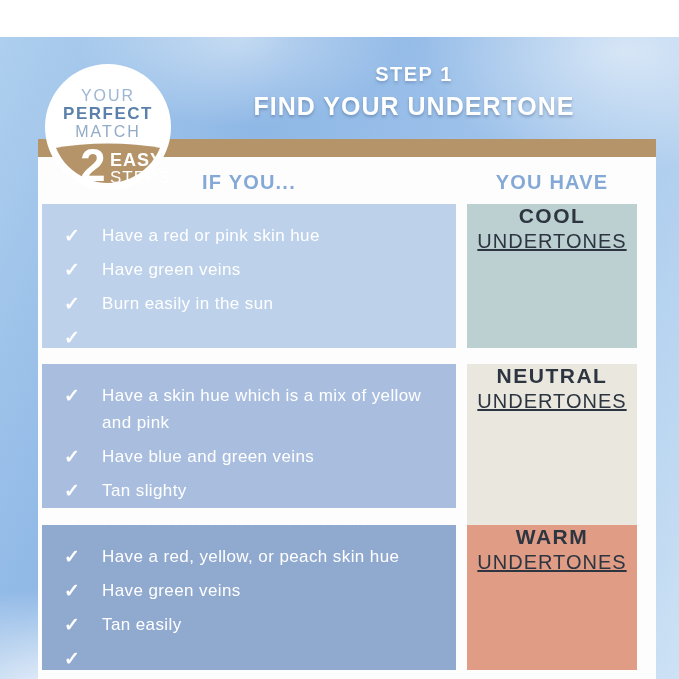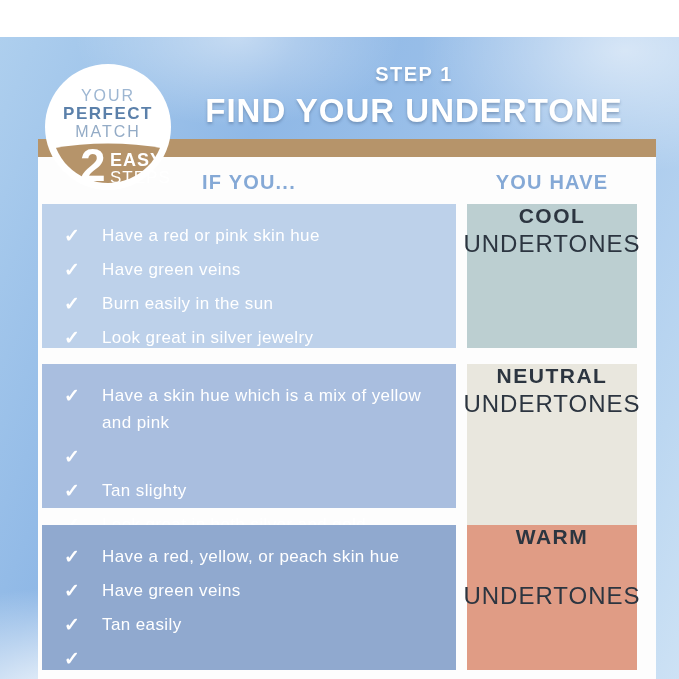--- a/index.html
+++ b/index.html
@@ -11,21 +11,21 @@
       radial-gradient(ellipse 55% 30% at 10% 99%, rgba(255,255,255,.95), rgba(255,255,255,0) 60%),
       radial-gradient(ellipse 45% 25% at 55% 100%, rgba(255,255,255,.55), rgba(255,255,255,0) 60%),
       radial-gradient(ellipse 50% 30% at 92% 2%, rgba(255,255,255,.55), rgba(255,255,255,0) 60%),
       radial-gradient(ellipse 40% 22% at 35% 0%, rgba(255,255,255,.45), rgba(255,255,255,0) 60%),
       linear-gradient(115deg,#aecfee 0%,#8fb8e6 30%,#9ec2ea 55%,#bcd7f1 85%,#cfe3f5 100%);
     margin-top: 37px;
   }
   
   .title-wrap{position:absolute;left:172px;top:26px;width:484px;text-align:center;color:#fff;}
   .step{font-size:20px;font-weight:600;letter-spacing:1.5px;text-shadow:0 2px 3px rgba(60,85,120,.35);}
-  .big-title{font-size:33px;font-weight:bold;letter-spacing:1px;margin-top:6px;
+  .big-title{font-size:25px;font-weight:bold;letter-spacing:1px;margin-top:6px;
              text-shadow:0 2px 3px rgba(60,85,120,.4);}
   
   .tan-bar{position:absolute;left:38px;top:102px;width:618px;height:18px;}
   .panel{position:absolute;left:38px;top:120px;width:618px;height:538px;background:#fdfdfd;}
   
   .badge{position:absolute;left:44px;top:26px;width:128px;height:128px;}
   
   .col-header{position:absolute;top:134px;font-size:20px;font-weight:bold;
               letter-spacing:1.2px;color:#85a9d6;text-align:center;}
   .col-header.left{left:42px;width:414px;}
@@ -41,21 +41,21 @@
   .check{flex:0 0 24px;width:24px;margin-right:14px;font-size:19px;font-weight:bold;
          color:#fff;line-height:27px;}
   .check-text{flex:1;}
   
   .result-box{position:absolute;left:467px;width:170px;display:flex;flex-direction:column;
               align-items:center;text-align:center;color:#2c3540;}
   .result-box.r0{top:167px;height:144px;}
   .result-box.r1{top:327px;height:176px;}
   .result-box.r2{top:488px;height:145px;}
   .result-bold{font-size:21px;font-weight:bold;letter-spacing:1.5px;}
-  .result-rest{font-size:24px;letter-spacing:1px;margin-top:2px;}
+  .result-rest{font-size:20px;letter-spacing:1px;margin-top:2px;text-decoration:underline;}
   
   .b-light{font-size:16px;letter-spacing:2px;fill:#9db6d2;font-family:"Liberation Sans",sans-serif;}
   .b-bold{font-size:17px;font-weight:bold;letter-spacing:1.5px;fill:#5b80aa;font-family:"Liberation Sans",sans-serif;}
   .b-mid{font-size:16px;letter-spacing:2px;fill:#93abc6;font-family:"Liberation Sans",sans-serif;}
   .b-num{font-size:46px;font-weight:bold;fill:#fff;font-family:"Liberation Sans",sans-serif;}
   .b-easy{font-size:18px;font-weight:bold;letter-spacing:1px;fill:#fff;font-family:"Liberation Sans",sans-serif;}
   .b-steps{font-size:17px;letter-spacing:1px;fill:#fff;font-family:"Liberation Sans",sans-serif;}
 </style>
 </head>
 <body>
@@ -99,37 +99,37 @@
       <li class="check-item">
         <span class="check">✓</span>
         <span class="check-text">Have green veins</span>
         </li>
       <li class="check-item">
         <span class="check">✓</span>
         <span class="check-text">Burn easily in the sun</span>
         </li>
       <li class="check-item">
         <span class="check">✓</span>
-        <span class="check-text">Look great in silver jewelry</span>
         </li>
     </ul>
   </div>
   <div class="result-box r0" style="background-color: rgb(188, 207, 209);">
     <div class="result-bold">COOL</div>
     <div class="result-rest">UNDERTONES</div>
   </div>
 
   <div class="row-box r1" style="background-color: rgb(169, 190, 223);">
     <ul class="check-list">
       <li class="check-item">
         <span class="check">✓</span>
         <span class="check-text">Have a skin hue which is a mix of yellow and pink</span>
         </li>
       <li class="check-item">
         <span class="check">✓</span>
+        <span class="check-text">Have blue and green veins</span>
         </li>
       <li class="check-item">
         <span class="check">✓</span>
         <span class="check-text">Tan slighty</span>
         </li>
       <li class="check-item">
         <span class="check">✓</span>
         <span class="check-text">Look great in both silver and gold</span>
         </li>
     </ul>
@@ -151,18 +151,18 @@
         </li>
       <li class="check-item">
         <span class="check">✓</span>
         <span class="check-text">Tan easily</span>
         </li>
       <li class="check-item">
         <span class="check">✓</span>
         </li>
     </ul>
   </div>
-  <div class="result-box r2" style="background-color: rgb(224, 156, 133); gap: 31px;">
+  <div class="result-box r2" style="background-color: rgb(224, 156, 133);">
     <div class="result-bold">WARM</div>
     <div class="result-rest">UNDERTONES</div>
   </div>
 
 </div>
 
 </body></html>

